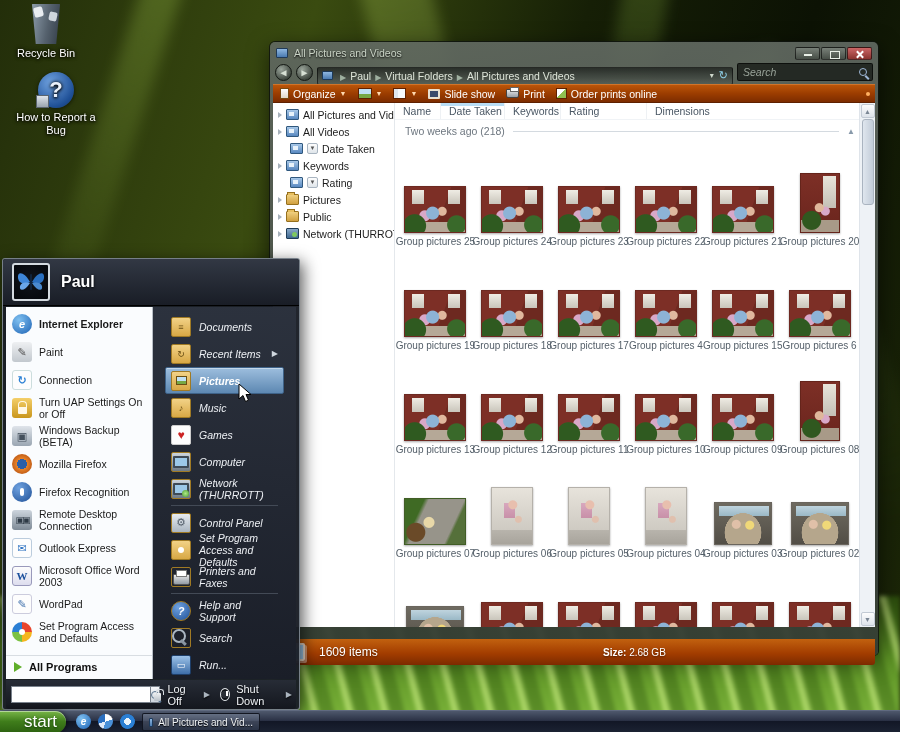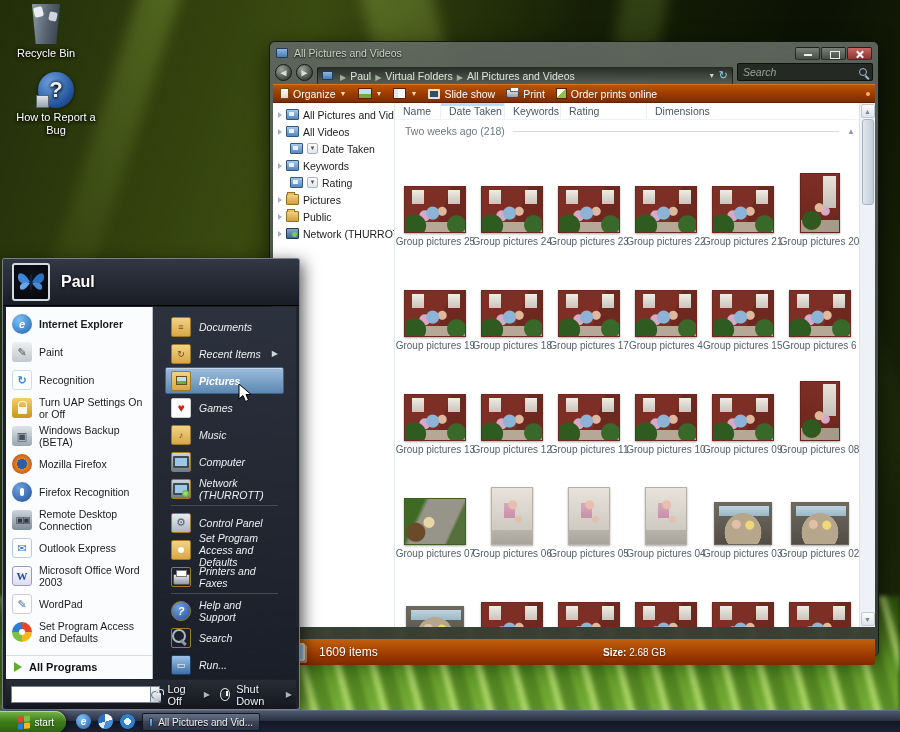--- a/index.html
+++ b/index.html
@@ -210,21 +210,21 @@
   .mi-help::before{content:"?";}
   .mi-search{background:transparent;}
   .mi-search::before{content:"";width:10px;height:10px;border:2.5px solid #aab6c2;border-radius:50%;margin:-4px 0 0 -4px;}
   .mi-search::after{content:"";position:absolute;right:3px;bottom:3px;width:7px;height:2.5px;background:#8a96a2;transform:rotate(45deg);}
   .mi-run{background:linear-gradient(#9cc2e8,#3e6ea8);border:1px solid #1e3e68;color:#fff;font-size:9px;}
   .mi-run::before{content:"▭";}
   
   .cursor{position:absolute;z-index:9;}
   
   .taskbar{position:absolute;left:0;right:0;bottom:0;height:22px;background:linear-gradient(#4e586c 0%,#2b3246 45%,#121726 50%,#1b2232);border-top:1px solid #606a80;z-index:6;}
-  .start-btn{position:absolute;left:0;top:0;height:22px;width:66px;display:flex;align-items:center;gap:5px;padding:0 12px 0 18px;background:linear-gradient(#79b648,#3f7d1b 48%,#2c6110);border-radius:0 11px 11px 0;box-shadow:1px 0 5px rgba(0,0,0,.55),inset 0 1px 0 rgba(255,255,255,.45);color:#fff;font-size:10px;text-shadow:0 1px 2px rgba(0,40,0,.7);}
+  .start-btn{position:absolute;left:0;top:0;height:22px;width:66px;display:flex;align-items:center;gap:5px;padding:0 12px 0 18px;background:linear-gradient(#79b648,#3f7d1b 48%,#2c6110);border-radius:0 11px 11px 0;box-shadow:1px 0 5px rgba(0,0,0,.55),inset 0 1px 0 rgba(255,255,255,.45);color:#fff;font-size:17px;text-shadow:0 1px 2px rgba(0,40,0,.7);}
   .flag{width:14px;height:13px;display:grid;grid-template-columns:1fr 1fr;gap:1px;transform:skewY(-6deg);}
   .flag span{border-radius:1px;}
   .fl1{background:#e8452c;}.fl2{background:#7bc143;}.fl3{background:#2a7fd4;}.fl4{background:#f5b61e;}
   .quicklaunch{position:absolute;left:76px;top:3px;display:flex;gap:7px;}
   .ql{width:15px;height:15px;border-radius:50%;}
   .ql-ie{background:radial-gradient(circle at 35% 30%,#7fc0f0,#1d62b4);color:#fff;font-size:10px;font-style:italic;font-weight:bold;text-align:center;line-height:15px;}
   .ql-swirl{background:conic-gradient(#fff 0 20%,#4a90d8 20% 55%,#dfeafa 55% 70%,#2a6fc0 70%);}
   .ql-media{background:radial-gradient(circle,#eaf4fc 0 30%,#2a7fd4 31% 70%,#184f8c 71%);}
   .taskbtn{position:absolute;left:142px;top:2px;width:118px;height:18px;display:flex;align-items:center;gap:5px;padding:0 6px;background:linear-gradient(rgba(130,142,162,.55),rgba(58,68,90,.55));border:1px solid rgba(10,14,24,.85);border-radius:2px;color:#f0f3f6;font-size:10px;text-shadow:0 1px 1px #000;white-space:nowrap;overflow:hidden;}
   .taskbtn .bc-icon{margin-right:0;}
@@ -511,21 +511,21 @@
           <div class="sm-litem bold">
             <span class="mi mi-ie"></span>
             <span class="lbl">Internet Explorer</span>
           </div>
           <div class="sm-litem">
             <span class="mi mi-paint"></span>
             <span class="lbl">Paint</span>
           </div>
           <div class="sm-litem">
             <span class="mi mi-sync"></span>
-            <span class="lbl">Recognition</span>
+            <span class="lbl">Connection</span>
           </div>
           <div class="sm-litem">
             <span class="mi mi-uap"></span>
             <span class="lbl">Turn UAP Settings On or Off</span>
           </div>
           <div class="sm-litem">
             <span class="mi mi-backup"></span>
             <span class="lbl">Windows Backup (BETA)</span>
           </div>
           <div class="sm-litem">
@@ -570,26 +570,26 @@
         <div class="sm-ritem">
           <span class="mi mi-folder mi-recent"></span>
           <span class="lbl">Recent Items</span>
           <span class="sm-sub">▶</span>
         </div>
         <div class="sm-ritem selected">
           <span class="mi mi-folder mi-pics"></span>
           <span class="lbl">Pictures</span>
         </div>
         <div class="sm-ritem">
+          <span class="mi mi-folder mi-music"></span>
+          <span class="lbl">Music</span>
+        </div>
+        <div class="sm-ritem">
           <span class="mi mi-folder mi-games"></span>
           <span class="lbl">Games</span>
-        </div>
-        <div class="sm-ritem">
-          <span class="mi mi-folder mi-music"></span>
-          <span class="lbl">Music</span>
         </div>
         <div class="sm-ritem">
           <span class="mi mi-folder mi-computer"></span>
           <span class="lbl">Computer</span>
         </div>
         <div class="sm-ritem">
           <span class="mi mi-folder mi-network"></span>
           <span class="lbl">Network (THURROTT)</span>
         </div>
         <div class="sm-sep"></div>

